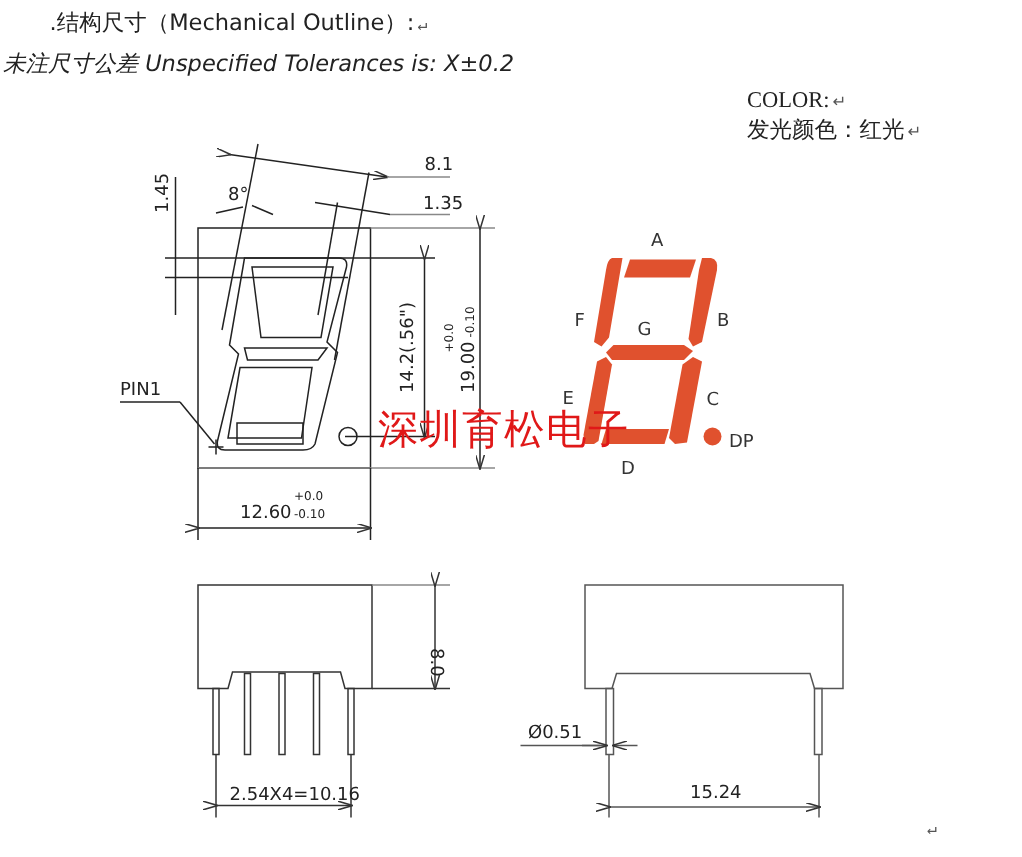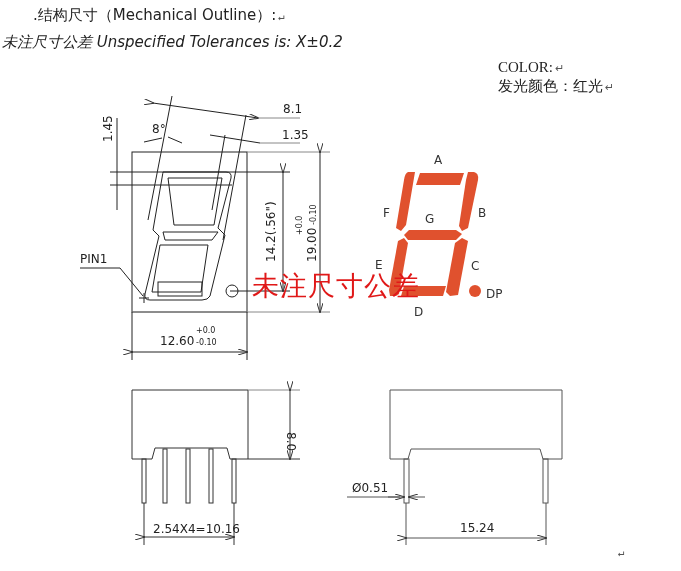--- a/index.html
+++ b/index.html
@@ -141,13 +141,13 @@
     <line x1="406" y1="503" x2="406" y2="545"></line>
     <line x1="546" y1="503" x2="546" y2="545"></line>
     <line x1="406" y1="538" x2="546" y2="538" marker-end="url(#arr)" marker-start="url(#arr)"></line>
   </g>
   <text class="dim" x="352" y="492" font-size="12">Ø0.51</text>
   <text class="dim" x="460" y="532" font-size="12">15.24</text>
 
   <text x="618" y="556" font-size="11" fill="#555">↵</text>
 </svg>
 
-<div class="brand">未注尺寸公差</div>
+<div class="brand">深圳育松电子</div>
 
 </body></html>

